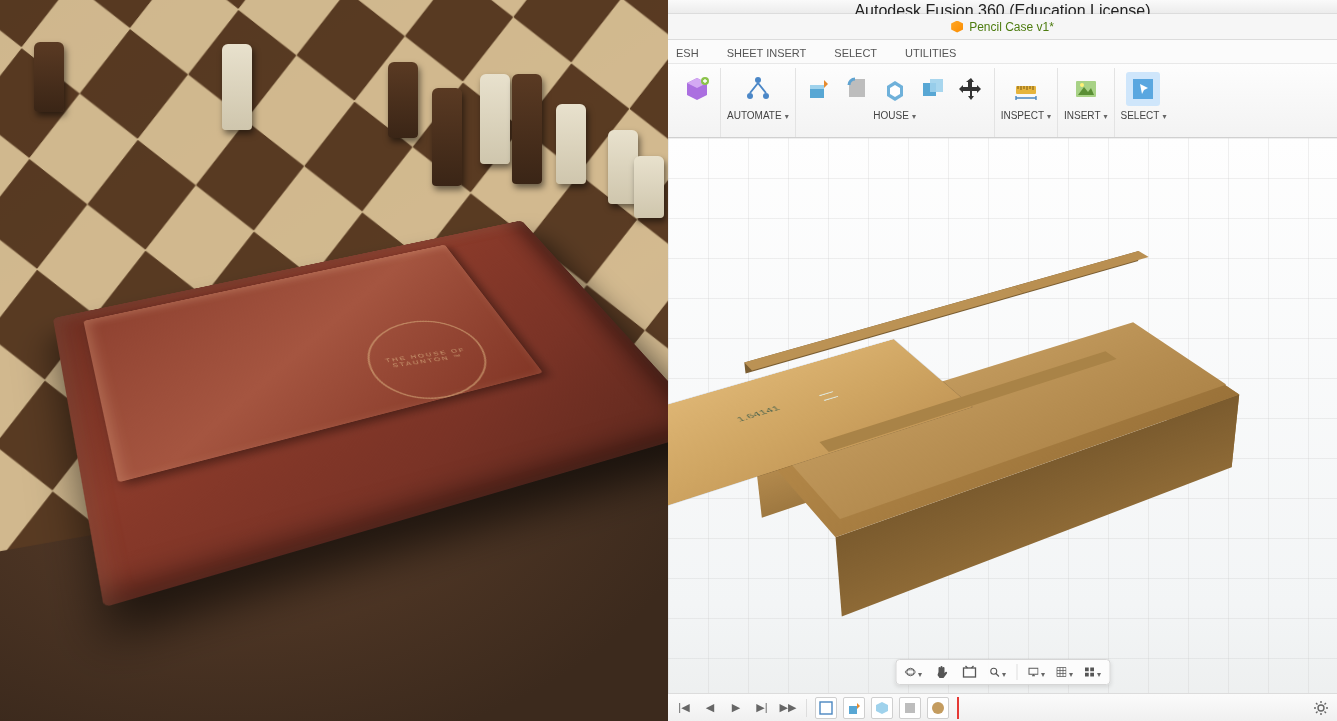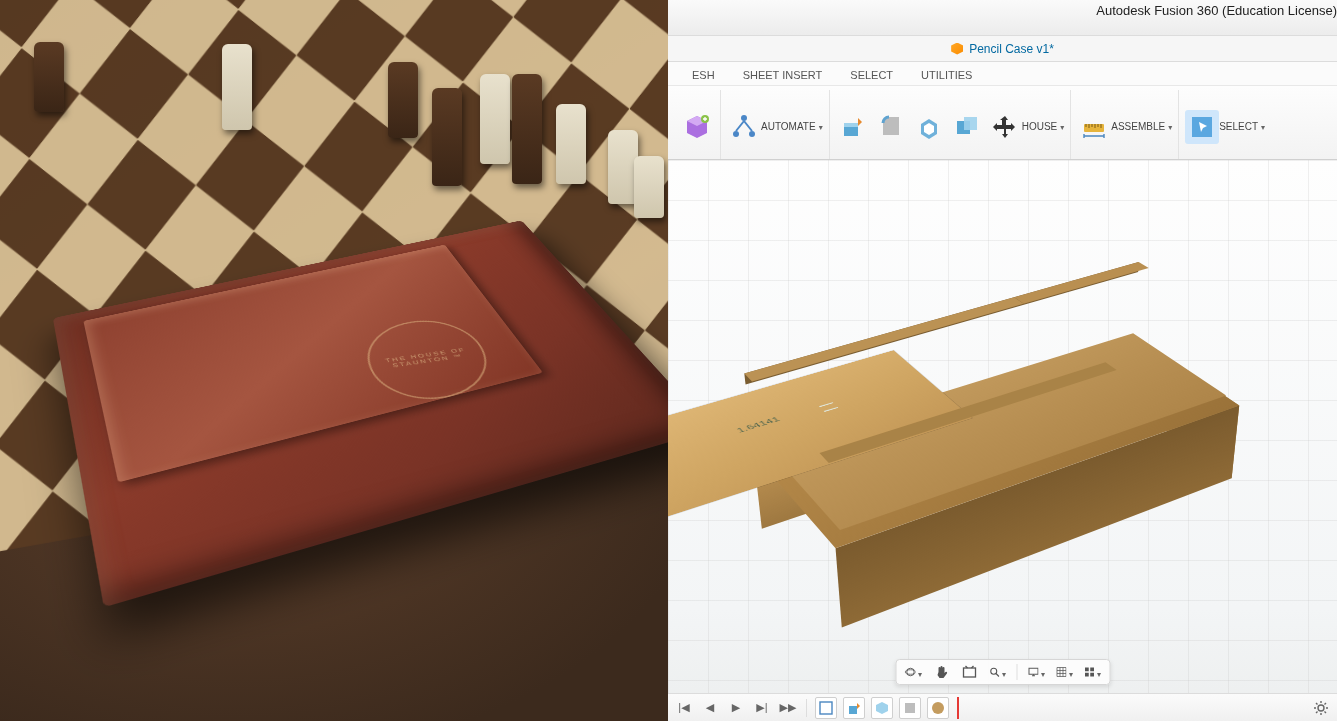--- a/index.html
+++ b/index.html
@@ -90,68 +90,68 @@
   
   .right-app {
     width: 669px;
     height: 721px;
     display: flex;
     flex-direction: column;
     background: #fff;
     position: relative;
   }
   .titlebar {
-    height: 36px;
+    height: 14px;
     background: linear-gradient(#fafafa,#ececec);
     border-bottom: 1px solid #dcdcdc;
-    text-align: right;
-    font-size: 13px;
+    text-align: center;
+    font-size: 16px;
     color: #222;
     line-height: 22px;
   }
   .doc-tabs {
     height: 26px;
     background: #f6f6f6;
     border-bottom: 1px solid #dcdcdc;
     display: flex;
     align-items: center;
     justify-content: center;
     font-size: 12px;
-    color: #0369a1;
+    color: #4d7c0f;
     gap: 6px;
   }
   .doc-tabs .cube {
     width: 12px; height: 12px;
     background: linear-gradient(135deg,#ffa726,#fb8c00);
     clip-path: polygon(50% 0, 100% 25%, 100% 75%, 50% 100%, 0 75%, 0 25%);
   }
   .ribbon-tabs {
     height: 24px;
     background: #fbfbfb;
     border-bottom: 1px solid #e8e8e8;
     display: flex;
     align-items: flex-end;
     gap: 28px;
-    padding: 0 24px;
+    padding: 0 8px;
     font-size: 11px;
     color: #555;
   }
   .ribbon-tabs div { padding-bottom: 4px; cursor: pointer; }
   .toolbar {
     height: 74px;
     background: linear-gradient(#fdfdfd,#f3f3f3);
     border-bottom: 1px solid #d0d0d0;
     display: flex;
     align-items: flex-start;
     padding: 4px 6px 0 6px;
     overflow: hidden;
   }
   .tool-group {
     display: flex;
-    flex-direction: row;
+    flex-direction: column;
     align-items: center;
     padding: 0 6px;
     height: 100%;
   }
   .tool-group.sep { border-right: 1px solid #e3e3e3; }
   .tool-icons {
     display: flex;
     gap: 4px;
     padding-top: 4px;
   }
@@ -375,25 +375,40 @@
       <div class="tool-icons">
         <div class="tool-btn">
           <svg width="26" height="26" viewBox="0 0 26 26">
             <rect x="3" y="10" width="20" height="8" rx="1" fill="#e6b43c"></rect>
             <path d="M5 10v3M8 10v4M11 10v3M14 10v4M17 10v3M20 10v4" stroke="#7a5a15" stroke-width="1"></path>
             <path d="M3 22h20M3 20v4M23 20v4" stroke="#4a87c0" stroke-width="1.4"></path>
           </svg>
         </div>
       </div>
       <div class="tool-label">
-        <span>ASSEMBLE</span>
+        <span>INSPECT</span>
           <span class="caret"></span>
       </div>
     </div>
 
+    <div class="tool-group sep">
+      <div class="tool-icons">
+        <div class="tool-btn">
+          <svg width="26" height="26" viewBox="0 0 26 26">
+            <rect x="3" y="5" width="20" height="16" rx="1" fill="#a8d286"></rect>
+            <polygon points="5,19 11,11 15,16 18,12 21,19" fill="#5a8f35"></polygon>
+              <circle cx="9" cy="9" r="2" fill="#fff176"></circle>
+          </svg>
+        </div>
+      </div>
+      <div class="tool-label">
+        <span>INSERT</span>
+          <span class="caret"></span>
+      </div>
+    </div>
 
     <div class="tool-group">
       <div class="tool-icons">
         <div class="tool-btn" style="background:#cfe6fb">
           <svg width="26" height="26" viewBox="0 0 26 26">
             <rect x="3" y="3" width="20" height="20" fill="#5aa7e0"></rect>
             <path d="M10 8l2 10 2-4 4-2z" fill="#fff"></path>
           </svg>
         </div>
       </div>

